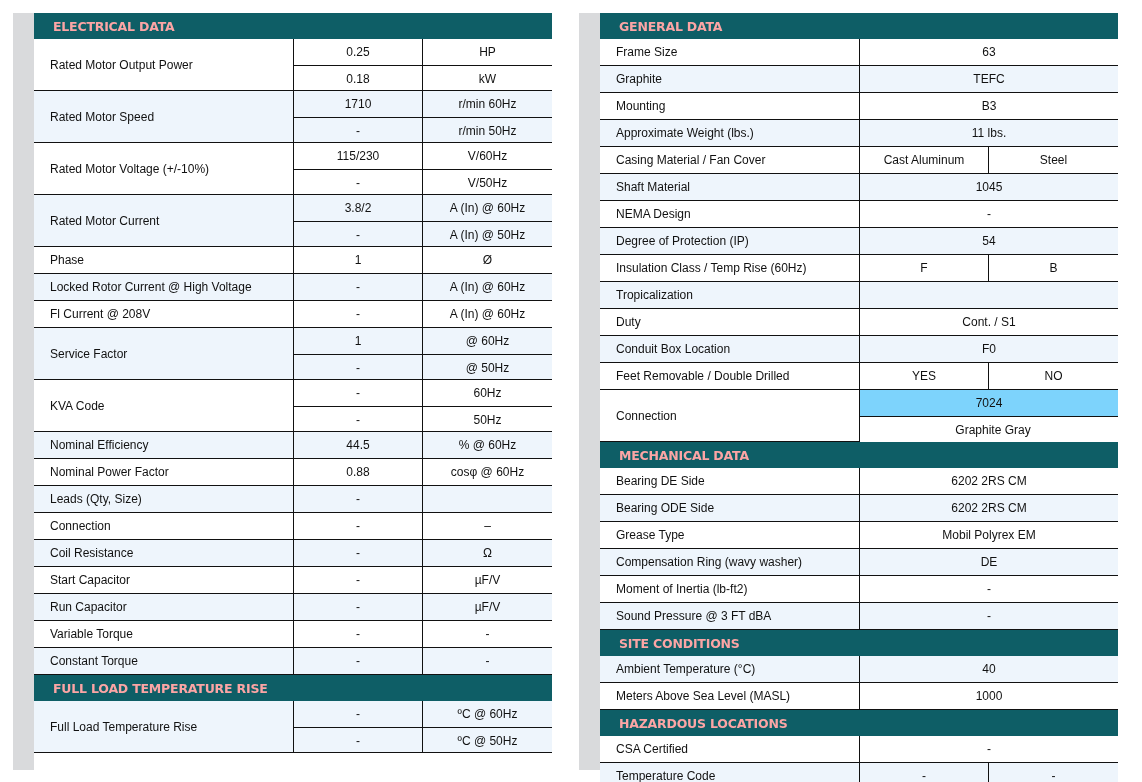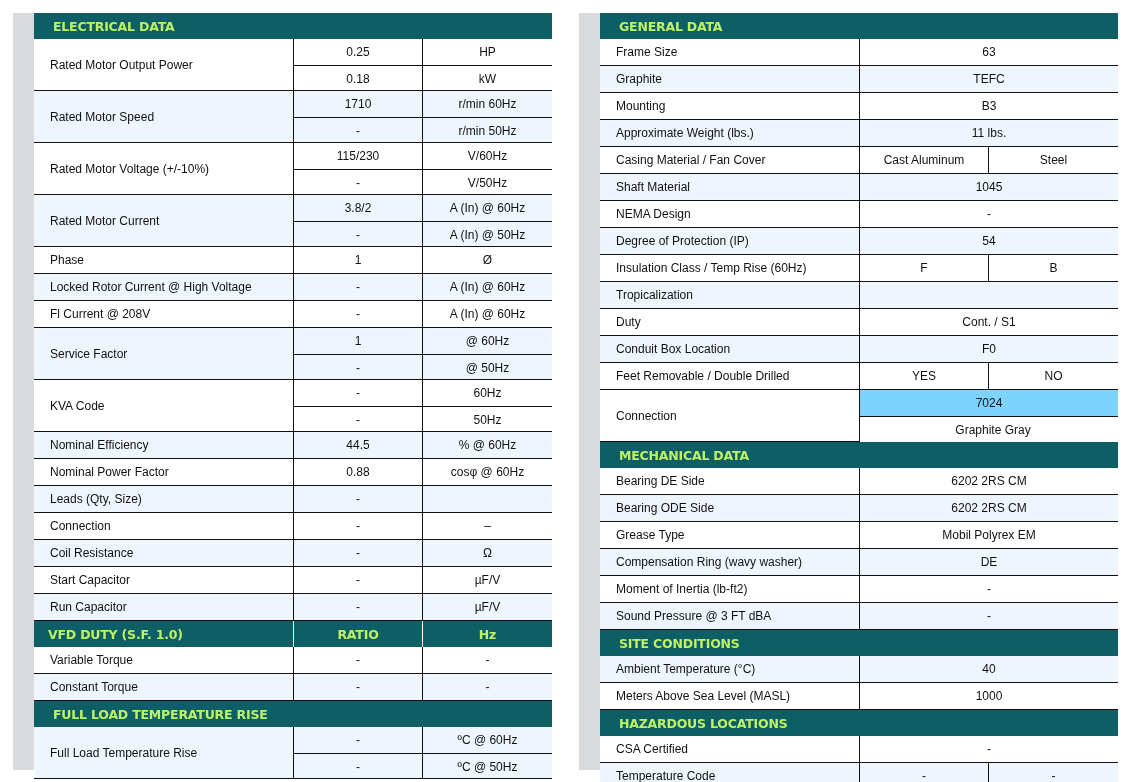--- a/index.html
+++ b/index.html
@@ -1,21 +1,21 @@
 <!DOCTYPE html>
 <html><head>
   <meta charset="utf-8">
   <style>
     * { box-sizing: border-box; margin: 0; padding: 0; }
     html, body { width: 1142px; height: 782px; background: #ffffff; overflow: hidden; }
     body { position: relative; font-family: "Liberation Sans", sans-serif; color: #111; }
     .gray-bar { position: absolute; background: #d9dadc; width: 21px; }
     .panel { position: absolute; width: 518px; }
     .hdr {
-      height: 26px; background: #0e5e66; color: #bef264;
+      height: 26px; background: #0e5e66; color: #fca5a5;
       font-family: "DejaVu Sans", sans-serif; font-weight: bold; font-size: 12.5px;
       display: flex; align-items: center; letter-spacing: -0.2px;
     }
     .hdr .ht { padding-left: 19px; }
     .hdr.cols { display: grid; grid-template-columns: 259px 129px 130px; padding: 0; }
     .hdr.cols > div { display: flex; align-items: center; height: 100%; }
     .hdr.cols > div.c { justify-content: center; border-left: 1px solid #ffffff; }
     .hdr.cols > div:first-child { padding-left: 14px; }
 
     .row { display: grid; border-bottom: 1.5px solid #111; font-size: 12px; }
@@ -172,25 +172,20 @@
     <div class="cell">-</div>
     <div class="cell">µF/V</div>
   </div>
 
   <div class="row blue">
     <div class="label">Run Capacitor</div>
     <div class="cell">-</div>
     <div class="cell">µF/V</div>
   </div>
 
-  <div class="hdr cols">
-    <div>VFD DUTY (S.F. 1.0)</div>
-    <div class="c">RATIO</div>
-    <div class="c">Hz</div>
-  </div>
 
   <div class="row white">
     <div class="label">Variable Torque</div>
     <div class="cell">-</div>
     <div class="cell">-</div>
   </div>
   <div class="row blue">
     <div class="label">Constant Torque</div>
     <div class="cell">-</div>
     <div class="cell">-</div>

